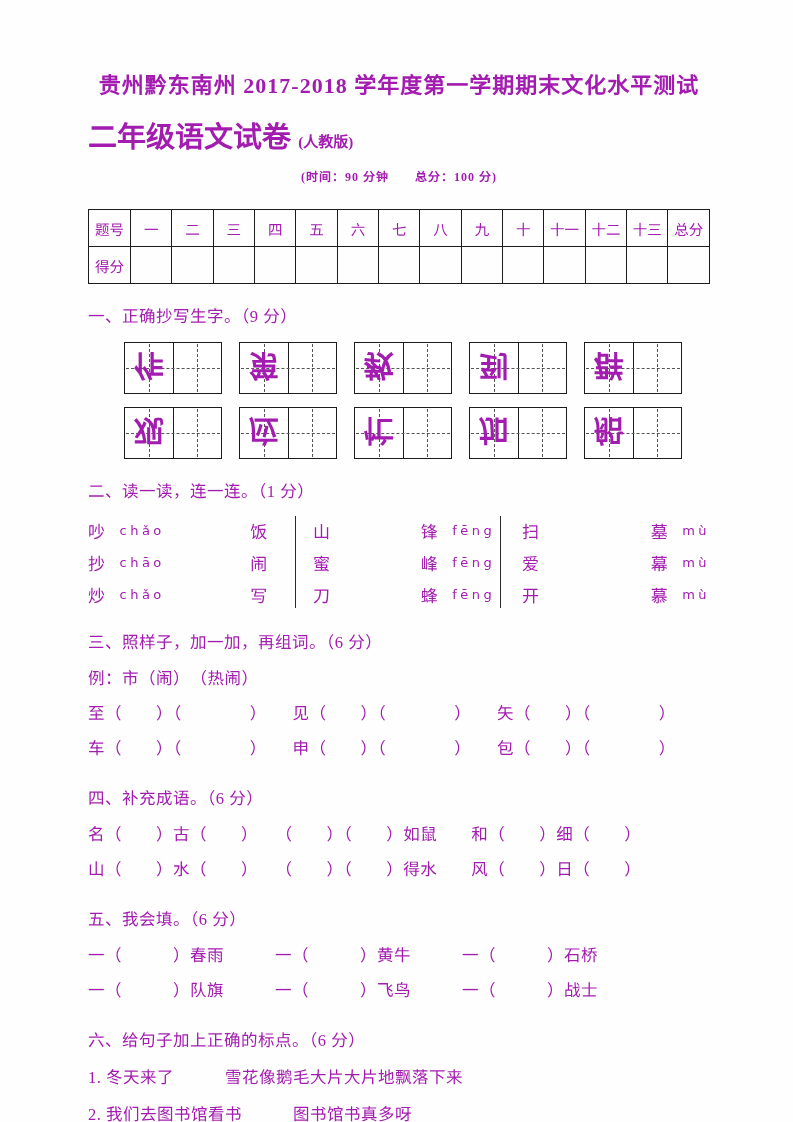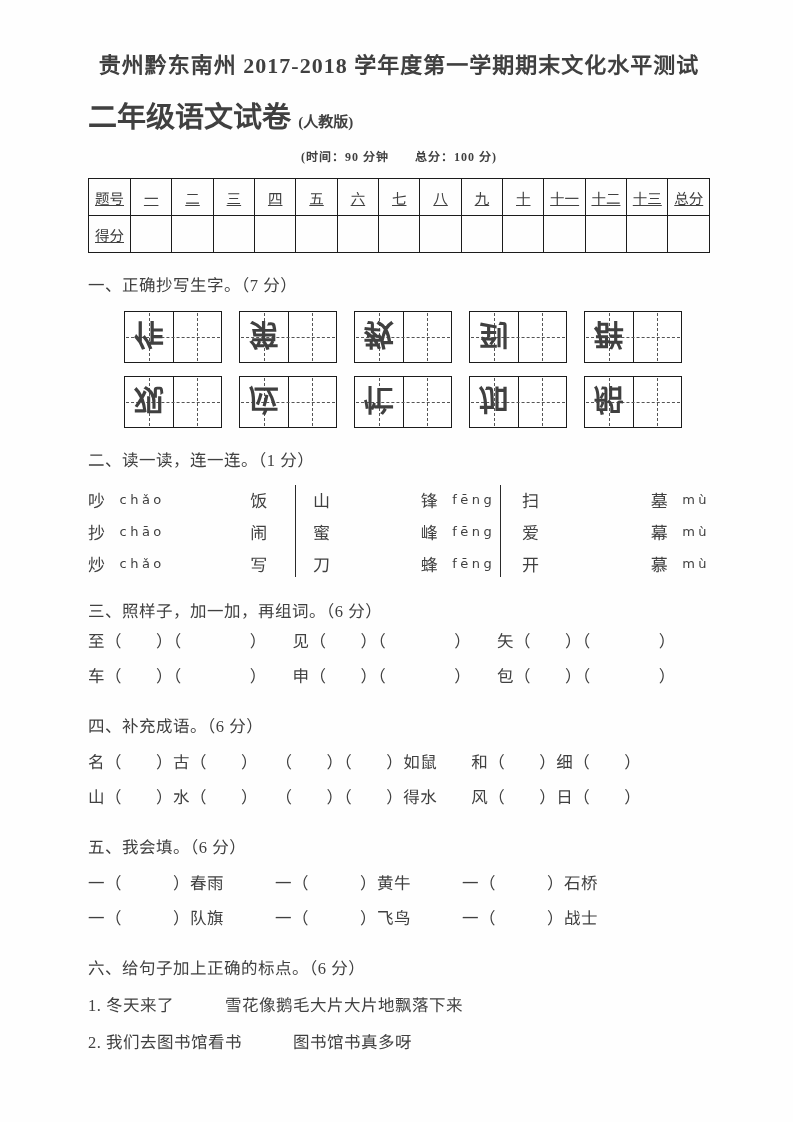--- a/index.html
+++ b/index.html
@@ -1,44 +1,44 @@
 <!DOCTYPE html>
 <html lang="zh-CN"><head>
 <meta charset="utf-8">
 <style>
   html,body{margin:0;padding:0;background:#e8e8e8;}
   .page{
     position:relative;
     width:793px;height:1122px;
     margin:0 auto;
     background:#fefefe;
-    color:#404040;
+    color:#a21caf;
     font-family:"Liberation Serif","DejaVu Serif",serif;
     box-sizing:border-box;
-    padding:52px 83px 0 88px;
+    padding:72px 83px 0 88px;
     overflow:hidden;
   }
   
   .exam-title{
     font-size:22px;font-weight:bold;text-align:center;
     letter-spacing:1px;margin:0 0 20px 0;line-height:28px;
   }
   .exam-subtitle{
     font-size:29px;font-weight:bold;text-align:left;
     margin:0;line-height:34px;
   }
   .edition-note{font-size:15px;font-weight:bold;letter-spacing:0;}
   .exam-info{
     font-size:12px;font-weight:bold;text-align:center;
     margin:9px 0 0 0;line-height:18px;letter-spacing:1px;
   }
   
   table.score{
     border-collapse:collapse;table-layout:fixed;
-    width:100%;margin-top:12px;text-decoration:underline;
+    width:100%;margin-top:23px;
   }
   table.score td{
     border:1.6px solid #1c1c1c;
     height:36px;text-align:center;vertical-align:middle;
     font-size:14.5px;padding:0;
   }
   td.lblcol{width:41px;}
   
   .sec-heading{
     font-size:16.5px;font-weight:normal;
@@ -133,21 +133,21 @@
       <td></td>
       <td></td>
       <td></td>
       <td></td>
       <td></td>
     </tr>
   </tbody>
     </table>
 
   <div class="s1">
-    <p class="sec-heading">一、正确抄写生字。（7 分）</p>
+    <p class="sec-heading">一、正确抄写生字。（9 分）</p>
     <div class="grid-row">
       <div class="tian-box">
           <div class="tian-cell">
             <span class="tian-char">作</span>
           </div>
           <div class="tian-cell"></div>
         </div>
       <div class="tian-box">
           <div class="tian-cell">
             <span class="tian-char">第</span>
@@ -267,20 +267,21 @@
         <div class="mrow">
             <span>慕</span>
             <span class="pin">mù</span>
           </div>
       </div>
     </div>
   </div>
 
   <div class="s3">
     <p class="sec-heading">三、照样子，加一加，再组词。（6 分）</p>
+    <p class="line gap-sm">例：市（闹）　（热闹）</p>
     <p class="line">至（　　）（　　　　）　　见（　　）（　　　　）　　矢（　　）（　　　　）</p>
     <p class="line">车（　　）（　　　　）　　申（　　）（　　　　）　　包（　　）（　　　　）</p>
   </div>
 
   <div class="s4">
     <p class="sec-heading">四、补充成语。（6 分）</p>
     <p class="line gap-sm">名（　　）古（　　）　　（　　）（　　）如鼠　　和（　　）细（　　）</p>
     <p class="line">山（　　）水（　　）　　（　　）（　　）得水　　风（　　）日（　　）</p>
   </div>
 

